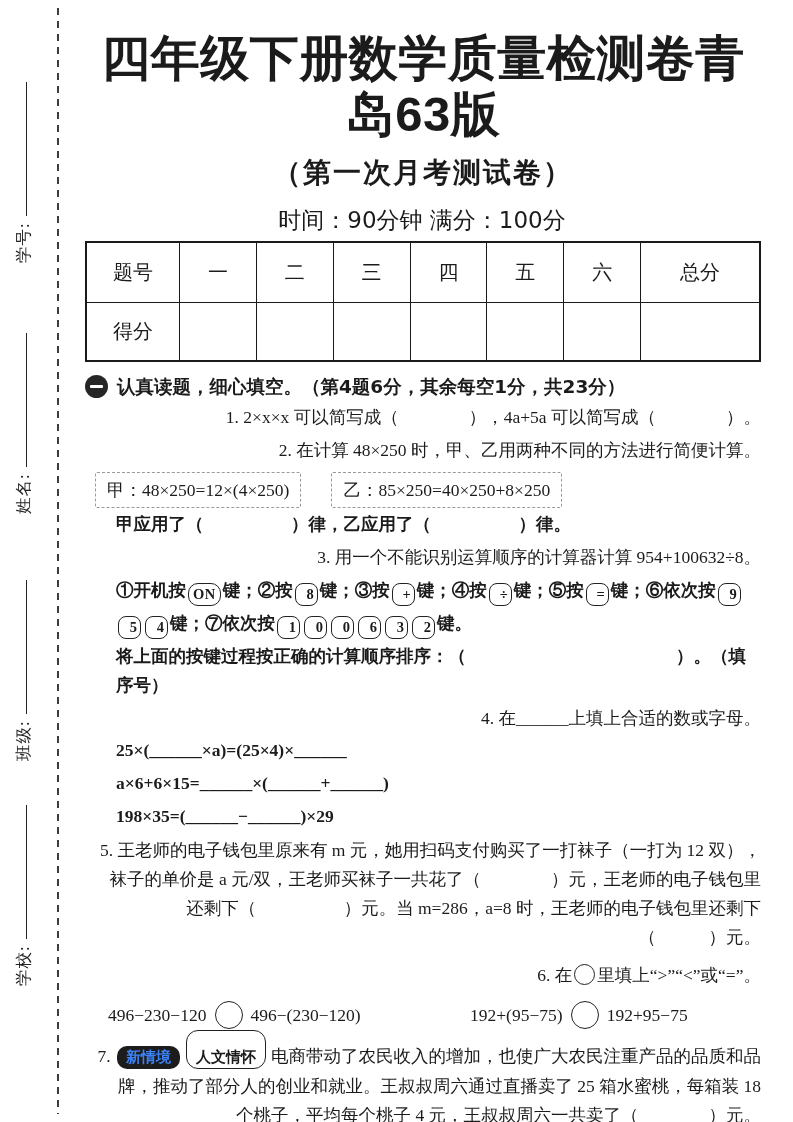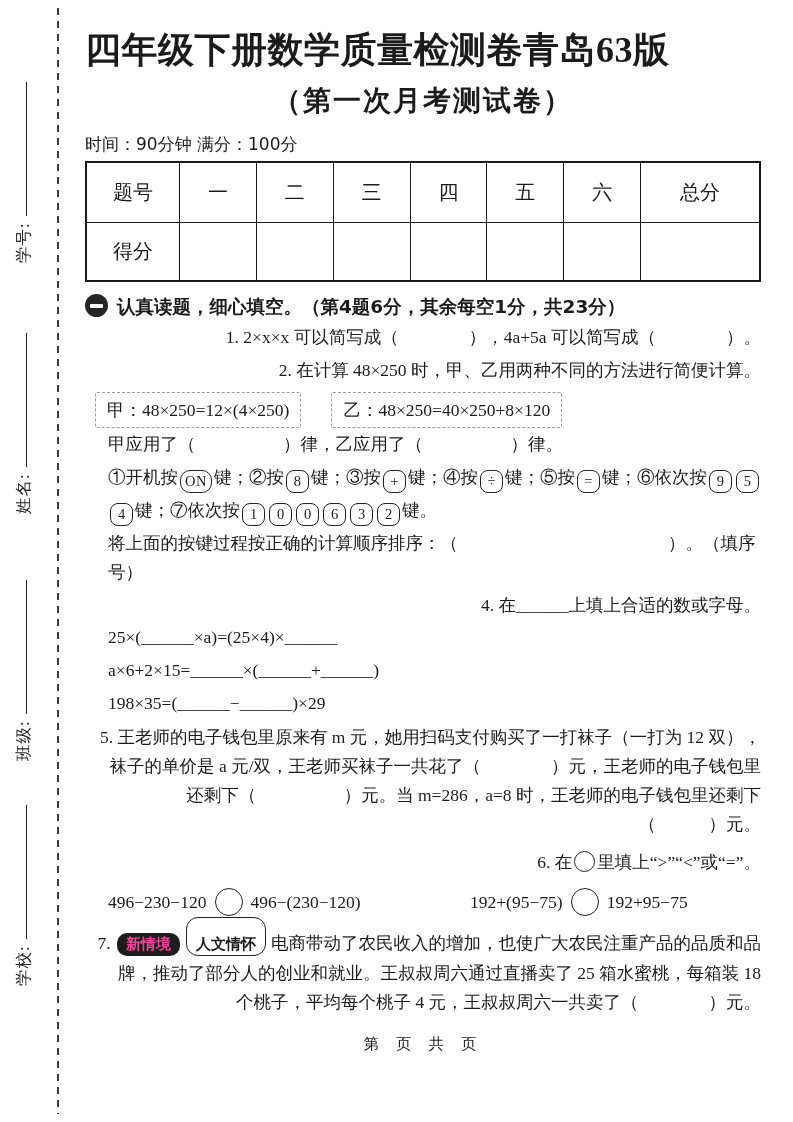--- a/index.html
+++ b/index.html
@@ -23,92 +23,92 @@
   }
   .sline {
     display:inline-block; width:134px; border-bottom:1.6px solid #222;
     height:2px; margin-left:6px; vertical-align:2px;
   }
 
   
   .content { position:absolute; left:85px; top:0; width:676px; }
 
   .title {
-    margin:30px 0 0; text-align:left;
-    font-family:Liberation Serif, serif;
-    font-weight:900; font-size:36px; line-height:1.15; letter-spacing:0.5px;
+    margin:30px 0 0; text-align:center;
+    font-family:Liberation Sans, sans-serif;
+    font-weight:900; font-size:49px; line-height:1.15; letter-spacing:0.5px;
   }
   .subtitle {
     margin-top:11px; text-align:center;
     font-family:"DejaVu Sans","Liberation Sans",sans-serif;
     font-weight:700; font-size:28px; letter-spacing:2px;
   }
   .meta {
-    margin-top:13px; text-align:left;
-    font-family:"DejaVu Sans","Liberation Sans",sans-serif;
-    font-size:17px; font-weight:500; padding-right:2px;
+    margin-top:13px; text-align:center;
+    font-family:"DejaVu Sans","Liberation Sans",sans-serif;
+    font-size:23px; font-weight:500; padding-right:2px;
   }
 
   table.score { width:100%; margin-top:5px; border-collapse:collapse; border:2.5px solid #1a1a1a; }
   table.score td {
     border:1.5px solid #1a1a1a; text-align:center;
     font-size:20px; height:43px; padding:8px;font-family:Liberation Serif, serif;
   }
   table.score tr.r2 td { height:41px; }
   td.first-col { width:76px; }
 
   .sec-head {
-    margin-top:12px; display:flex; align-items:flex-start; gap:9px;
+    margin-top:12px; display:flex; align-items:center; gap:9px;
     font-family:"DejaVu Sans","Liberation Sans",sans-serif;
     font-weight:700; font-size:18.5px;
   }
   .sec-icon {
     width:23px; height:23px; background:#262626; border-radius:50%;
     position:relative; flex:0 0 auto;
   }
   .sec-icon::after {
     content:""; position:absolute; left:5px; top:10px; width:13px; height:3.5px;
     background:#fff; border-radius:1px;
   }
 
   .q { font-size:17.5px; line-height:29px; margin:4px 0 0; padding-left:23px; text-indent:-23px;text-align:right; }
-  .q-sub { font-size:17.5px; line-height:29px; margin:2px 0 0; padding-left:23px; }
+  .q-sub { font-size:17.5px; line-height:29px; margin:2px 8px 0; padding-left:23px;font-weight:bold; }
   .keys-line { line-height:33px; }
   .f-line { line-height:31px; }
 
   .method-row { display:flex; gap:30px; margin:7px 0 2px 10px; }
   .method-box {
     border:1.6px dashed #9a9a9a; border-radius:2px;
     padding:5px 11px; font-size:17.5px; white-space:nowrap;
   }
 
   .key {
     display:inline-block; min-width:15px; height:21px; line-height:20px;
-    border:1.6px solid #222; border-radius:8px; text-align:center;
+    border:1.6px solid #222; border-radius:8px; text-align:right;
     font-size:14.5px; padding:0 3px; margin:0 2px; vertical-align:-3px;
     font-family:"Liberation Serif","DejaVu Serif",serif;
   }
   .key-on { border-radius:10px; padding:0 4px; letter-spacing:0.5px; }
 
   .cmp-row { display:flex; margin-top:11px; padding-left:23px; font-size:17.5px; }
   .cmp-left { width:362px; flex:0 0 auto; }
   .cmp-right { flex:1; }
   .circle {
     display:inline-block; width:26px; height:26px;
     border:1.6px solid #222; border-radius:50%;
     vertical-align:-8px; margin:0 8px; background:#fff;
   }
   .circle-sm {
     display:inline-block; width:19px; height:19px;
     border:1.5px solid #222; border-radius:50%;
     vertical-align:-4px; margin:0 2px;
   }
 
   .badge-dark {
-    background:#1c1c1c; color:#ec4899; border-radius:10px;
+    background:#1c1c1c; color:#3b82f6; border-radius:10px;
     padding:2px 9px 3px; margin:0 6px 0 2px;
     font-family:"DejaVu Sans","Liberation Sans",sans-serif;
     font-size:15px; font-weight:700;
   }
   .badge-outline {
     border:1.6px solid #222; border-radius:12px;
     padding:17px 9px 2px; margin-right:5px;
     font-family:"DejaVu Sans","Liberation Sans",sans-serif;
     font-size:15px; font-weight:700;
   }
@@ -173,30 +173,31 @@
   <div class="sec-head">
     <span class="sec-icon"></span>
     <span>认真读题，细心填空。（第4题6分，其余每空1分，共23分）</span>
   </div>
 
   <p class="q"><span>1.</span> <span>2×x×x 可以简写成（        ），4a+5a 可以简写成（        ）。</span></p>
 
   <p class="q"><span>2.</span> <span>在计算 48×250 时，甲、乙用两种不同的方法进行简便计算。</span></p>
   <div class="method-row">
     <div class="method-box">甲：48×250=12×(4×250)</div>
-    <div class="method-box">乙：48×250=40×250+8×120</div>
+    <div class="method-box">乙：85×250=40×250+8×250</div>
   </div>
   <p class="q-sub">甲应用了（          ）律，乙应用了（          ）律。</p>
 
+  <p class="q"><span>3.</span> <span>用一个不能识别运算顺序的计算器计算 954+100632÷8。</span></p>
   <p class="q-sub keys-line"><span>①开机按</span><span class="key key-on">ON</span><span>键；②按</span><span class="key">8</span><span>键；③按</span><span class="key">+</span><span>键；④按</span><span class="key">÷</span><span>键；⑤按</span><span class="key">=</span><span>键；⑥依次按</span><span class="key">9</span><span class="key">5</span><span class="key">4</span><span>键；⑦依次按</span><span class="key">1</span><span class="key">0</span><span class="key">0</span><span class="key">6</span><span class="key">3</span><span class="key">2</span><span>键。</span></p>
   <p class="q-sub">将上面的按键过程按正确的计算顺序排序：（                        ）。（填序号）</p>
 
   <p class="q"><span>4.</span> <span>在______上填上合适的数或字母。</span></p>
   <p class="q-sub f-line">25×(______×a)=(25×4)×______</p>
-  <p class="q-sub f-line">a×6+2×15=______×(______+______)</p>
+  <p class="q-sub f-line">a×6+6×15=______×(______+______)</p>
   <p class="q-sub f-line">198×35=(______−______)×29</p>
 
   <p class="q"><span>5.</span> <span>王老师的电子钱包里原来有 m 元，她用扫码支付购买了一打袜子（一打为 12 双），袜子的单价是 a 元/双，王老师买袜子一共花了（        ）元，王老师的电子钱包里还剩下（          ）元。当 m=286，a=8 时，王老师的电子钱包里还剩下（      ）元。</span></p>
 
   <p class="q" style="margin-top:9px"><span>6.</span> <span>在</span><span class="circle-sm"></span><span>里填上“&gt;”“&lt;”或“=”。</span></p>
   <div class="cmp-row">
     <div class="cmp-left"><span>496−230−120</span><span class="circle"></span><span>496−(230−120)</span></div>
     <div class="cmp-right"><span>192+(95−75)</span><span class="circle"></span><span>192+95−75</span></div>
   </div>
 

